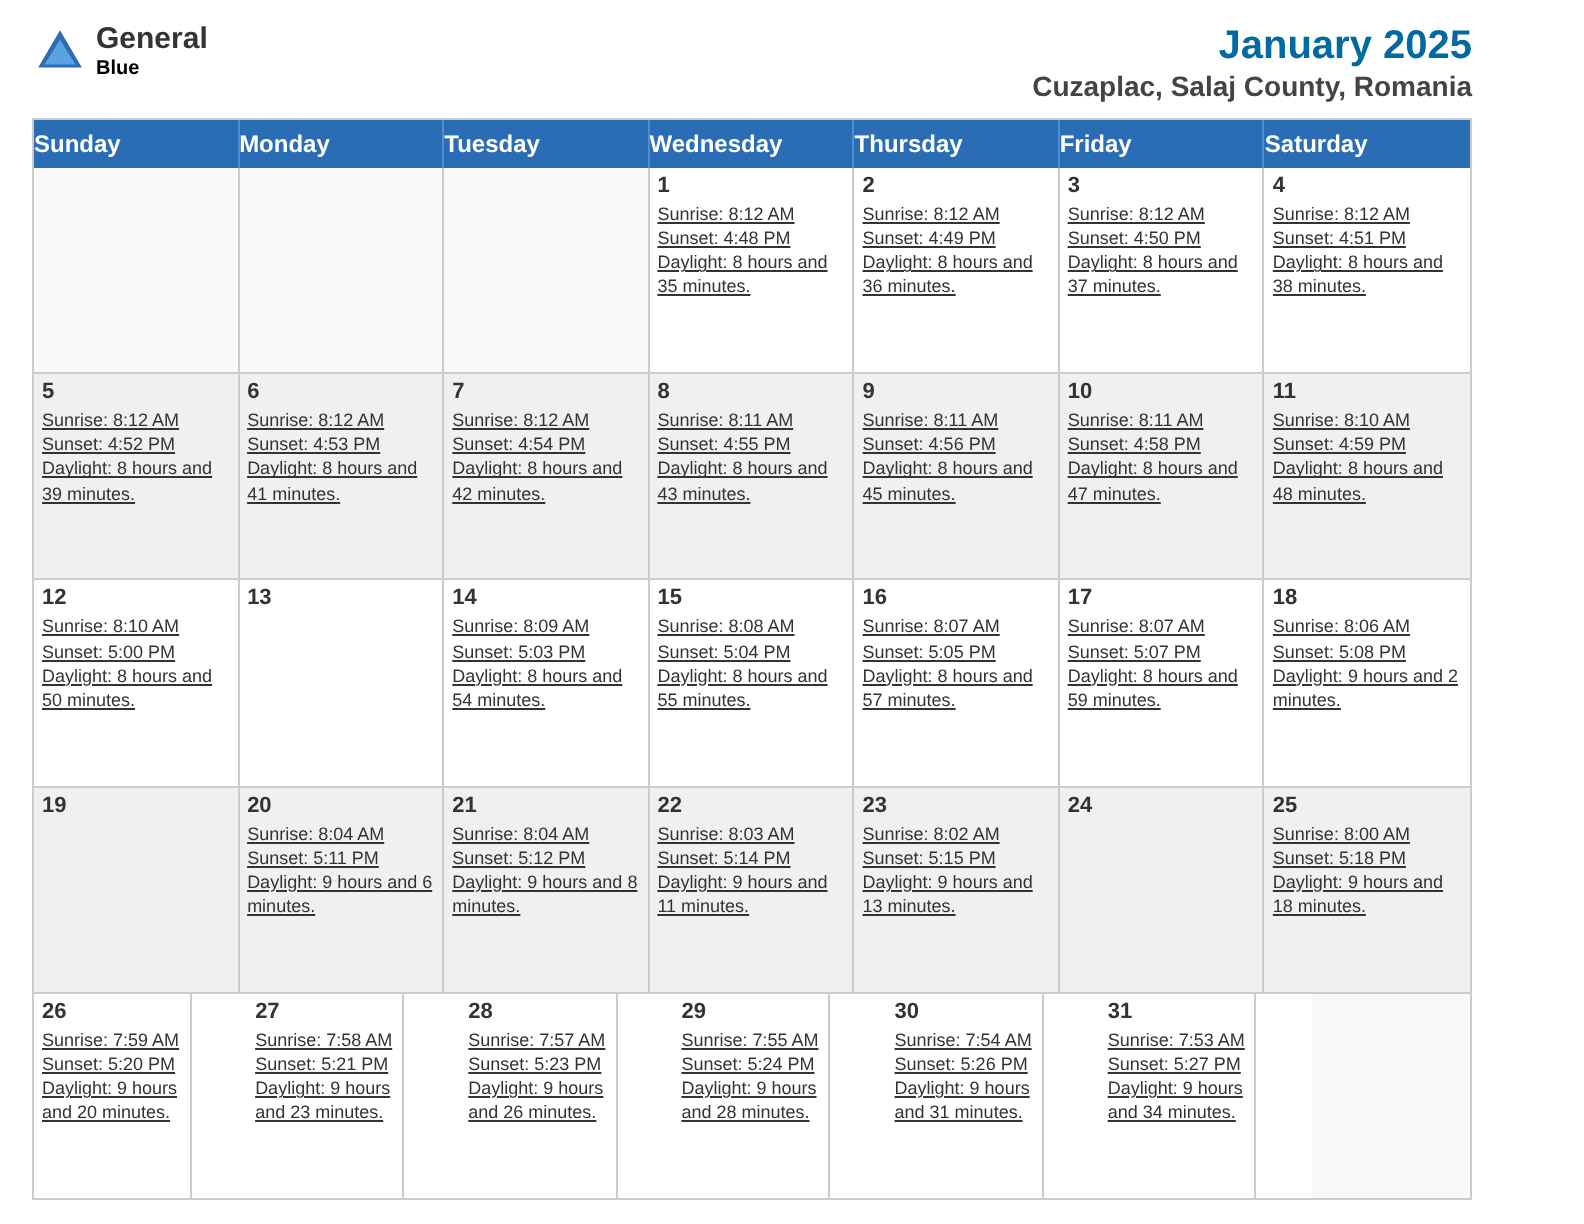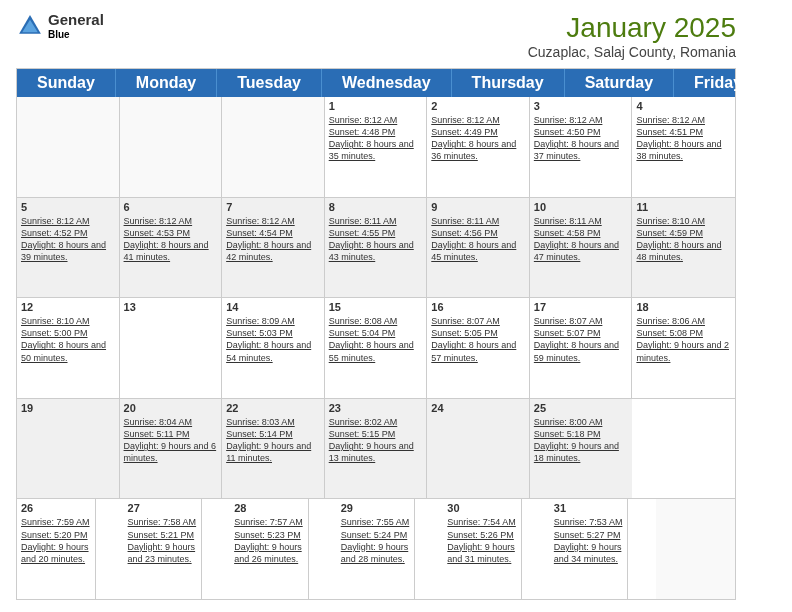--- a/index.html
+++ b/index.html
@@ -44,45 +44,45 @@
       color: #000000;
     }
     .logo-icon {
       width: 28px;
       height: 28px;
     }
     .title-block {
       text-align: right;
     }
     .title-block h1 {
-      font-size: 28px;
-      font-weight: normal;
-      color: #4d7c0f;
+      font-size: 20px;
+      font-weight: bold;
+      color: #0369a1;
     }
     .title-block h2 {
       font-size: 14px;
-      font-weight: normal;
+      font-weight: bold;
       color: #444;
     }
     .calendar {
       flex: 1;
       display: flex;
       flex-direction: column;
       border: 1px solid #ccc;
     }
     .cal-header-row {
       display: grid;
       grid-template-columns: repeat(7, 1fr);
       background: #2a6db5;
     }
     .cal-header-cell {
       color: #fff;
-      font-size: 16px;
-      font-weight: bold;
-      padding: 5px 20px;
+      font-size: 12px;
+      font-weight: bold;
+      padding: 5px 0;
       text-align: left;
       border-right: 1px solid #4a8fd0;
     }
     .cal-header-cell:last-child { border-right: none; }
     .cal-body {
       flex: 1;
       display: flex;
       flex-direction: column;
     }
     .cal-week {
@@ -136,22 +136,22 @@
     </div>
   </div>
 
   <div class="calendar">
     <div class="cal-header-row">
     <div class="cal-header-cell">Sunday</div>
         <div class="cal-header-cell">Monday</div>
         <div class="cal-header-cell">Tuesday</div>
         <div class="cal-header-cell">Wednesday</div>
         <div class="cal-header-cell">Thursday</div>
+        <div class="cal-header-cell">Friday</div>
         <div class="cal-header-cell">Saturday</div>
-        <div class="cal-header-cell">Friday</div>
       </div>
     <div class="cal-body">
     <div class="cal-week">
           <div class="cal-cell empty"></div>
           <div class="cal-cell empty"></div>
           <div class="cal-cell empty"></div>
           <div class="cal-cell">
             <div class="day-num">1</div>
             <div class="cell-text">Sunrise: 8:12 AM
 Sunset: 4:48 PM
@@ -283,20 +283,27 @@
             <div class="day-num">19</div>
           </div>
           <div class="cal-cell shaded">
             <div class="day-num">20</div>
             <div class="cell-text">Sunrise: 8:04 AM
 Sunset: 5:11 PM
 Daylight: 9 hours
 and 6 minutes.</div>
           </div>
           <div class="cal-cell shaded">
+            <div class="day-num">21</div>
+            <div class="cell-text">Sunrise: 8:04 AM
+Sunset: 5:12 PM
+Daylight: 9 hours
+and 8 minutes.</div>
+          </div>
+          <div class="cal-cell shaded">
             <div class="day-num">22</div>
             <div class="cell-text">Sunrise: 8:03 AM
 Sunset: 5:14 PM
 Daylight: 9 hours
 and 11 minutes.</div>
           </div>
           <div class="cal-cell shaded">
             <div class="day-num">23</div>
             <div class="cell-text">Sunrise: 8:02 AM
 Sunset: 5:15 PM

